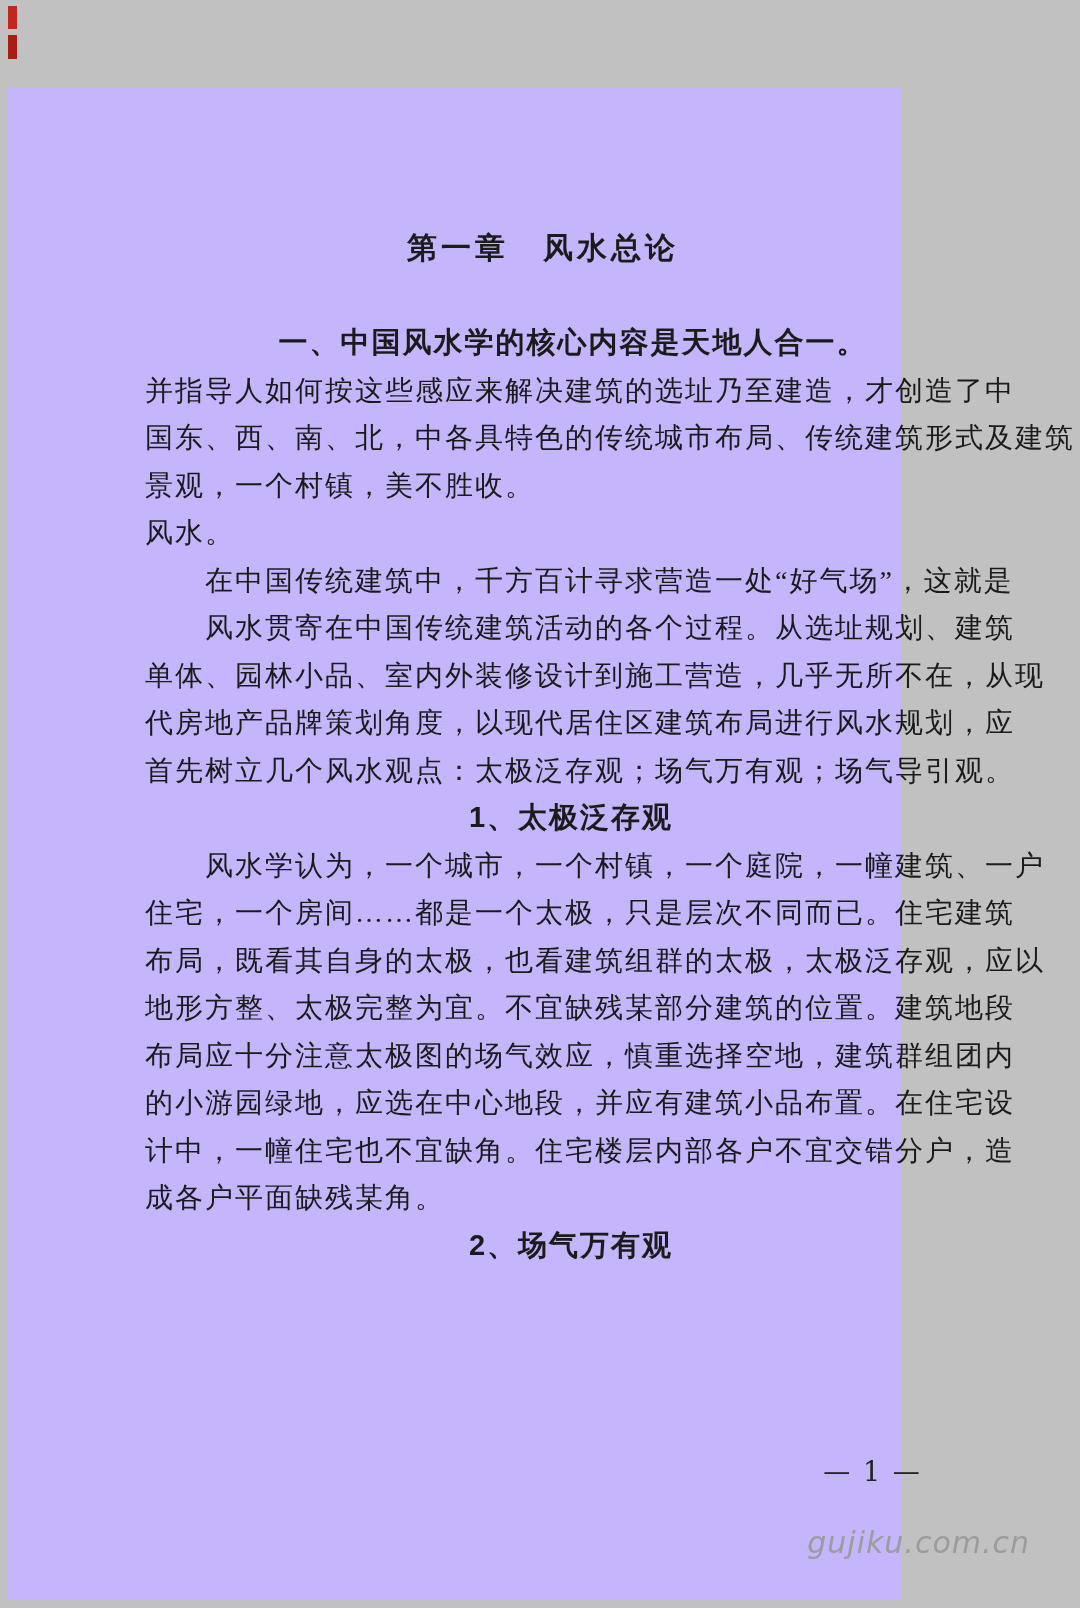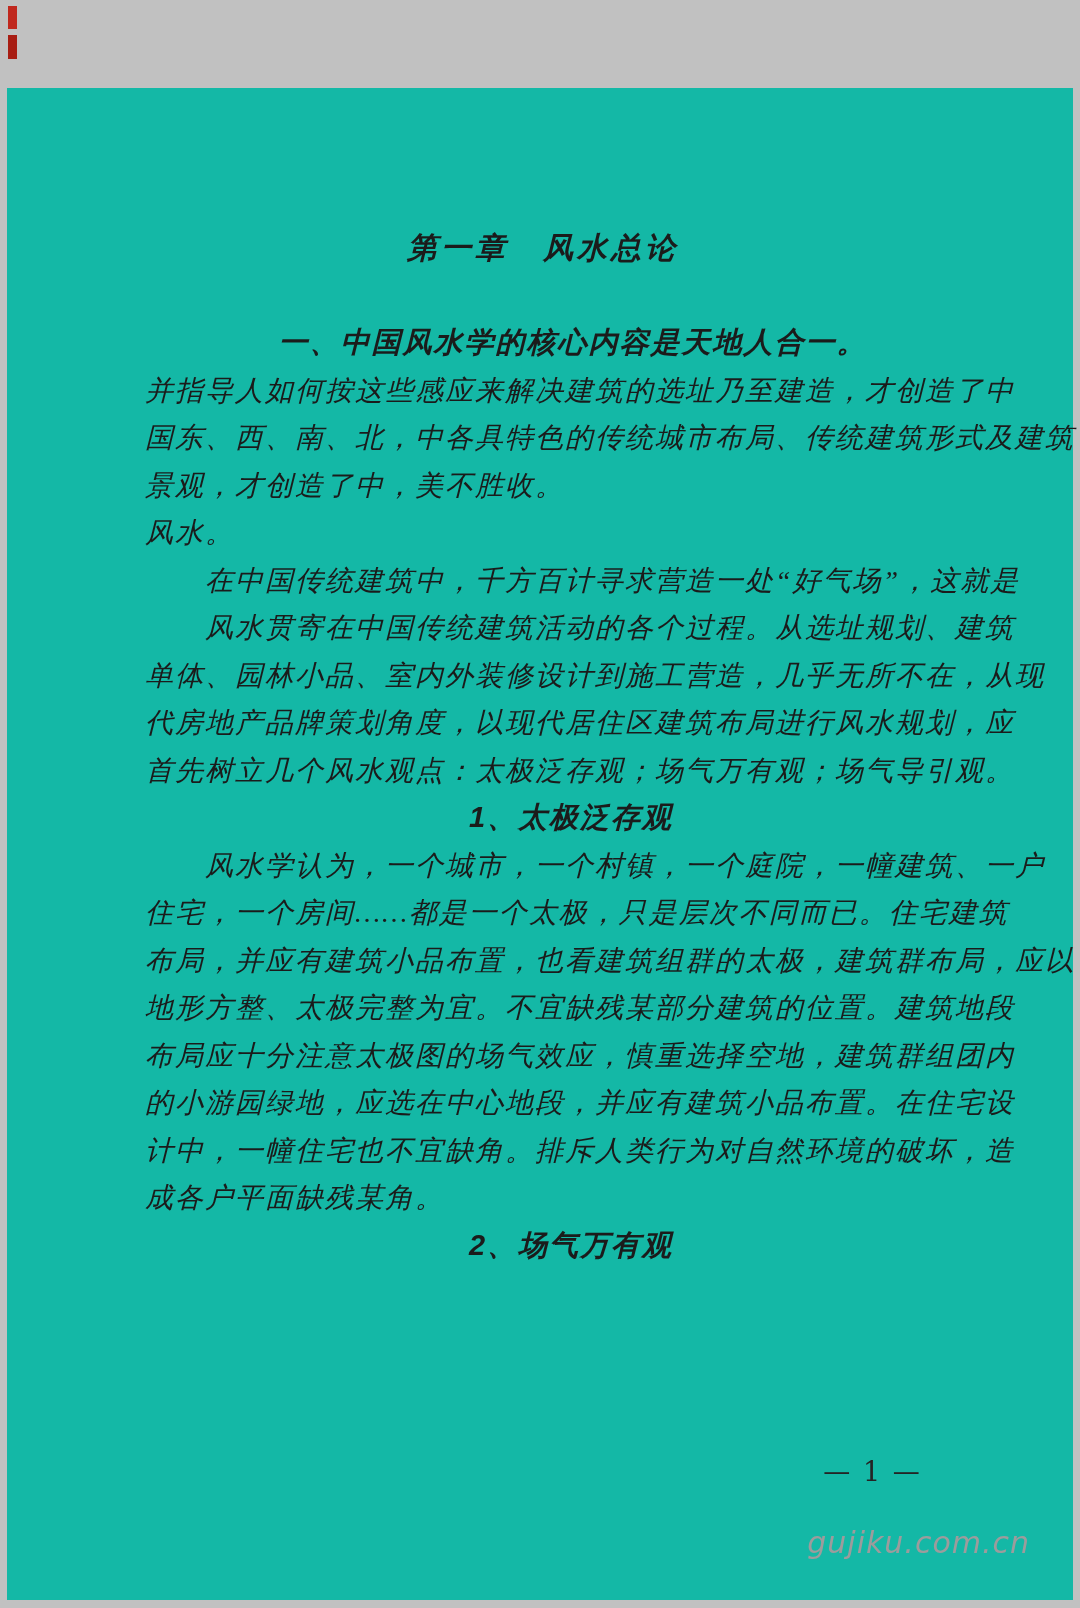--- a/index.html
+++ b/index.html
@@ -5,23 +5,22 @@
   html,body{margin:0;padding:0;}
   body{
     position:relative;
     width:1080px;height:1608px;
     background:#c1c1c1;
     overflow:hidden;
     font-family:"Liberation Serif", serif;
   }
   .page{
     position:absolute;left:7px;top:88px;
-    width:1066px;height:1512px;
-    background:#14b8a6;
-    font-style:italic;
+    width:894px;height:1512px;
+    background:#c4b5fd;
   }
   .red-mark{position:absolute;width:9px;}
   .red-mark.m1{left:8px;top:6px;height:23px;background:#c0281e;}
   .red-mark.m2{left:8px;top:35px;height:24px;background:#a81d13;}
   .content{
     position:absolute;left:138px;top:136px;
     width:796px;color:#1b1b1b;
   }
   .line{
     height:47.5px;line-height:47.5px;
@@ -64,39 +63,39 @@
 <div class="page">
   <div class="content">
 
     <div class="line chapter-title">第一章　风水总论</div>
     <div class="spacer"></div>
 
     <div class="line heading indent">一、中国风水学的核心内容是天地人合一。</div>
 
     <div class="line">并指导人如何按这些感应来解决建筑的选址乃至建造，才创造了中</div>
     <div class="line">国东、西、南、北，中各具特色的传统城市布局、传统建筑形式及建筑</div>
-    <div class="line">景观，才创造了中，美不胜收。</div>
+    <div class="line">景观，一个村镇，美不胜收。</div>
 
     <div class="line">风水。</div>
     <div class="line indent">在中国传统建筑中，千方百计寻求营造一处“好气场”，这就是</div>
 
     <div class="line indent">风水贯寄在中国传统建筑活动的各个过程。从选址规划、建筑</div>
     <div class="line">单体、园林小品、室内外装修设计到施工营造，几乎无所不在，从现</div>
     <div class="line">代房地产品牌策划角度，以现代居住区建筑布局进行风水规划，应</div>
     <div class="line">首先树立几个风水观点：太极泛存观；场气万有观；场气导引观。</div>
 
     <div class="line heading indent-sub">1、太极泛存观</div>
 
     <div class="line indent">风水学认为，一个城市，一个村镇，一个庭院，一幢建筑、一户</div>
     <div class="line">住宅，一个房间……都是一个太极，只是层次不同而已。住宅建筑</div>
-    <div class="line">布局，并应有建筑小品布置，也看建筑组群的太极，建筑群布局，应以</div>
+    <div class="line">布局，既看其自身的太极，也看建筑组群的太极，太极泛存观，应以</div>
     <div class="line">地形方整、太极完整为宜。不宜缺残某部分建筑的位置。建筑地段</div>
     <div class="line">布局应十分注意太极图的场气效应，慎重选择空地，建筑群组团内</div>
     <div class="line">的小游园绿地，应选在中心地段，并应有建筑小品布置。在住宅设</div>
-    <div class="line">计中，一幢住宅也不宜缺角。排斥人类行为对自然环境的破坏，造</div>
+    <div class="line">计中，一幢住宅也不宜缺角。住宅楼层内部各户不宜交错分户，造</div>
     <div class="line">成各户平面缺残某角。</div>
 
     <div class="line heading indent-sub">2、场气万有观</div>
 
   </div>
 </div>
 
 <div class="pagenum">— 1 —</div>
 <div class="watermark">gujiku.com.cn</div>
 

